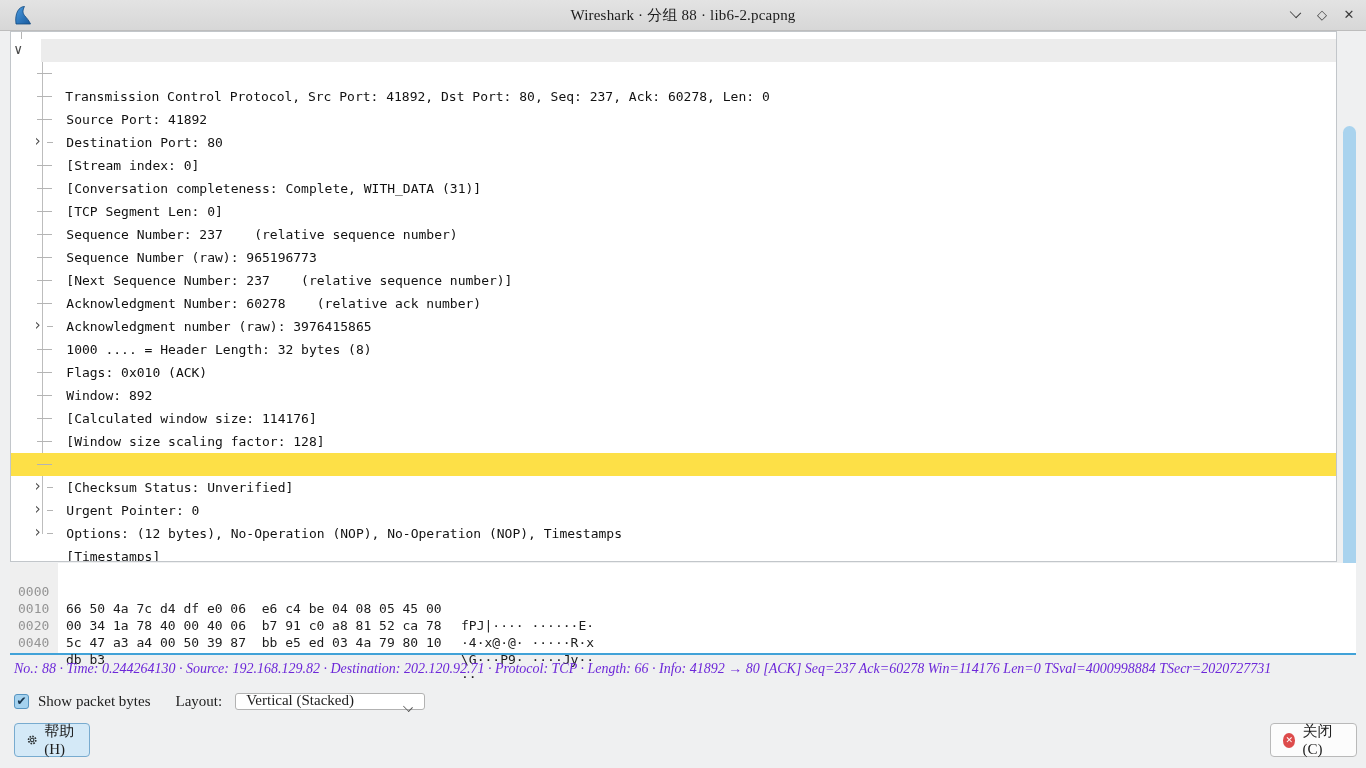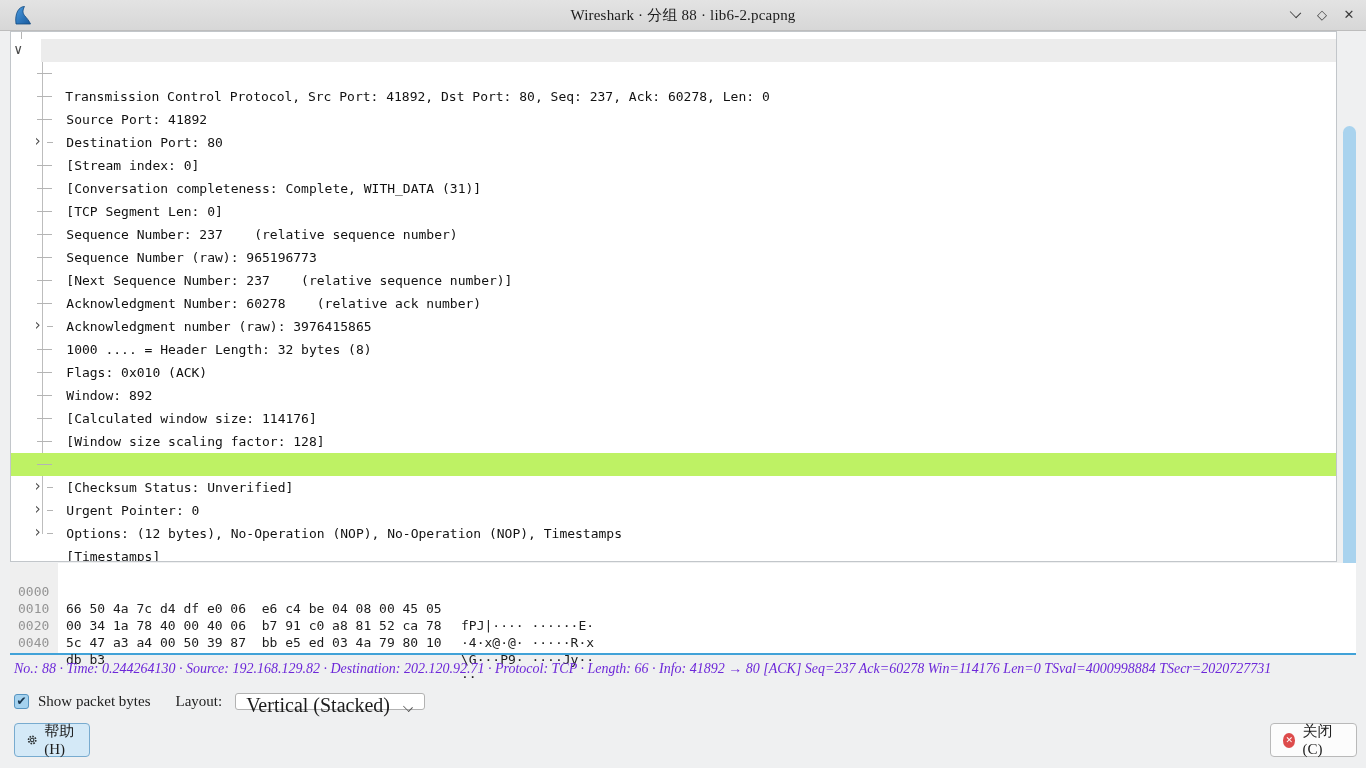--- a/index.html
+++ b/index.html
@@ -33,21 +33,21 @@
   .tree-body { position:relative; padding-top:7px; }
   .tree-stub { position:absolute; left:10px; top:0; width:1px; height:8px; background:#b4b4b4; }
   .tree-vline { position:absolute; left:31px; top:30px; width:1px; height:472px; background:#bdbdbd; }
   .tree-row {
     position:relative; height:23px; line-height:23px; white-space:pre;
     font-family:"DejaVu Sans Mono","Liberation Mono",monospace;
     font-size:13px; color:#111; padding-left:24px;
   }
   .tree-row.root { padding-left:23px;
     background:linear-gradient(90deg,#ffffff 0px,#ffffff 30px,#ececec 30px,#ececec 100%); }
-  .tree-row.selected { background:#bef264; }
+  .tree-row.selected { background:#fde047; }
   .tree-row.leaf::before, .tree-row.branch::after {
     content:""; position:absolute; top:11px; border-top:1px solid #b4b4b4;
   }
   .tree-row.leaf::before { left:26px; width:15px; }
   .tree-row.branch::after { left:36px; width:6px; }
   .expander { position:absolute; color:#4a4a4a; }
   .root .expander { left:3px; top:-1px; font-size:14px; }
   .branch .expander { left:22px; top:-1px; font-size:15px; }
 
   
@@ -78,21 +78,21 @@
   
   .controls-row { position:absolute; left:14px; top:687px; height:28px; display:flex; align-items:center;
                   font-family:"Liberation Serif","DejaVu Serif",serif; font-size:15px; color:#1d1d1d; }
   .checkbox { width:15px; height:15px; border:1px solid #5795c1; border-radius:3px; background:#a5d2ef;
               display:flex; align-items:center; justify-content:center;
               font-size:12px; color:#16324a; line-height:1; }
   .cb-label { margin-left:9px; }
   .layout-label { margin-left:25px; }
   .combo { margin-left:13px; width:190px; height:17px; background:#ffffff;
            border:1px solid #b2b2b2; border-radius:3px; position:relative;
-           display:flex; align-items:flex-start; padding-left:10px; font-size:20px; }
+           display:flex; align-items:flex-end; padding-left:10px; font-size:15px; }
   .combo-arrow { position:absolute; right:12px; top:9px; width:8px; height:8px;
                  border-right:1.3px solid #555; border-bottom:1.3px solid #555;
                  transform:rotate(45deg) scale(1,0.75); }
 
   
   .btn { position:absolute; top:723px; height:34px; border-radius:4px;
          display:flex; align-items:center; justify-content:center; gap:7px;
          font-family:"Liberation Serif","DejaVu Serif",serif; font-size:15px; color:#1d1d1d;
          padding:0 12px; }
   .btn-help { left:14px; width:76px; background:#d4e9f7; border:1px solid #78abcf; }
@@ -242,21 +242,21 @@
 </div>
 <div class="scrollbar-track">
   <div class="scrollbar-thumb" style="left:5px;"></div>
 </div>
 
 <div class="hex-panel">
   <div class="hex-offcol"></div>
   <div class="hex-rows" id="hex-rows">
   <div class="hex-row">
     <span class="hex-off">0000</span>
-    <span class="hex-bytes">66 50 4a 7c d4 df e0 06  e6 c4 be 04 08 00 45 05</span>
+    <span class="hex-bytes">66 50 4a 7c d4 df e0 06  e6 c4 be 04 08 05 45 00</span>
     <span class="hex-ascii">fPJ|···· ······E·</span>
   </div>
 
   <div class="hex-row">
     <span class="hex-off">0010</span>
     <span class="hex-bytes">00 34 1a 78 40 00 40 06  b7 91 c0 a8 81 52 ca 78</span>
     <span class="hex-ascii">·4·x@·@· ·····R·x</span>
   </div>
 
   <div class="hex-row">

